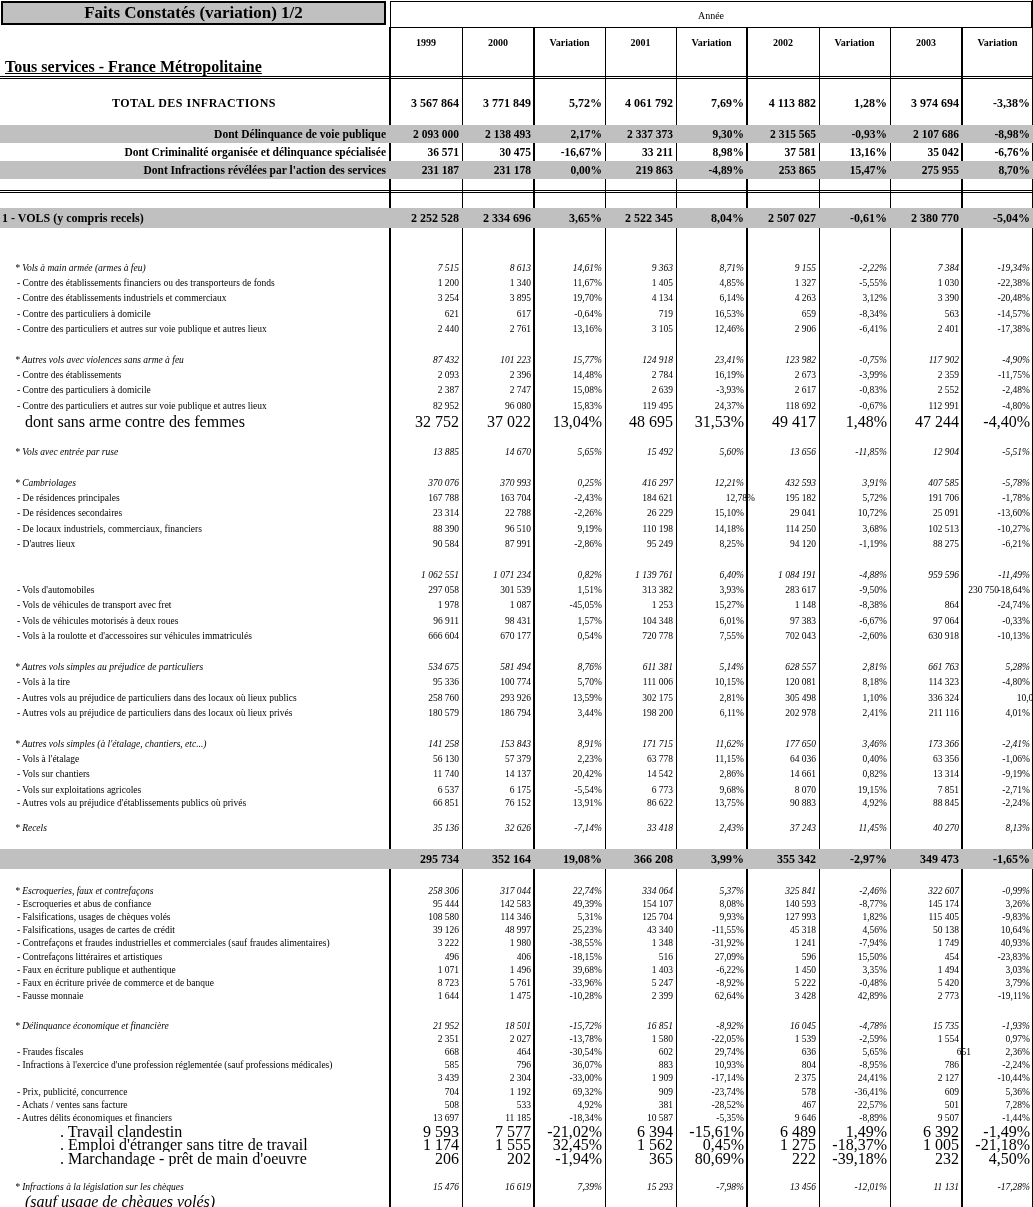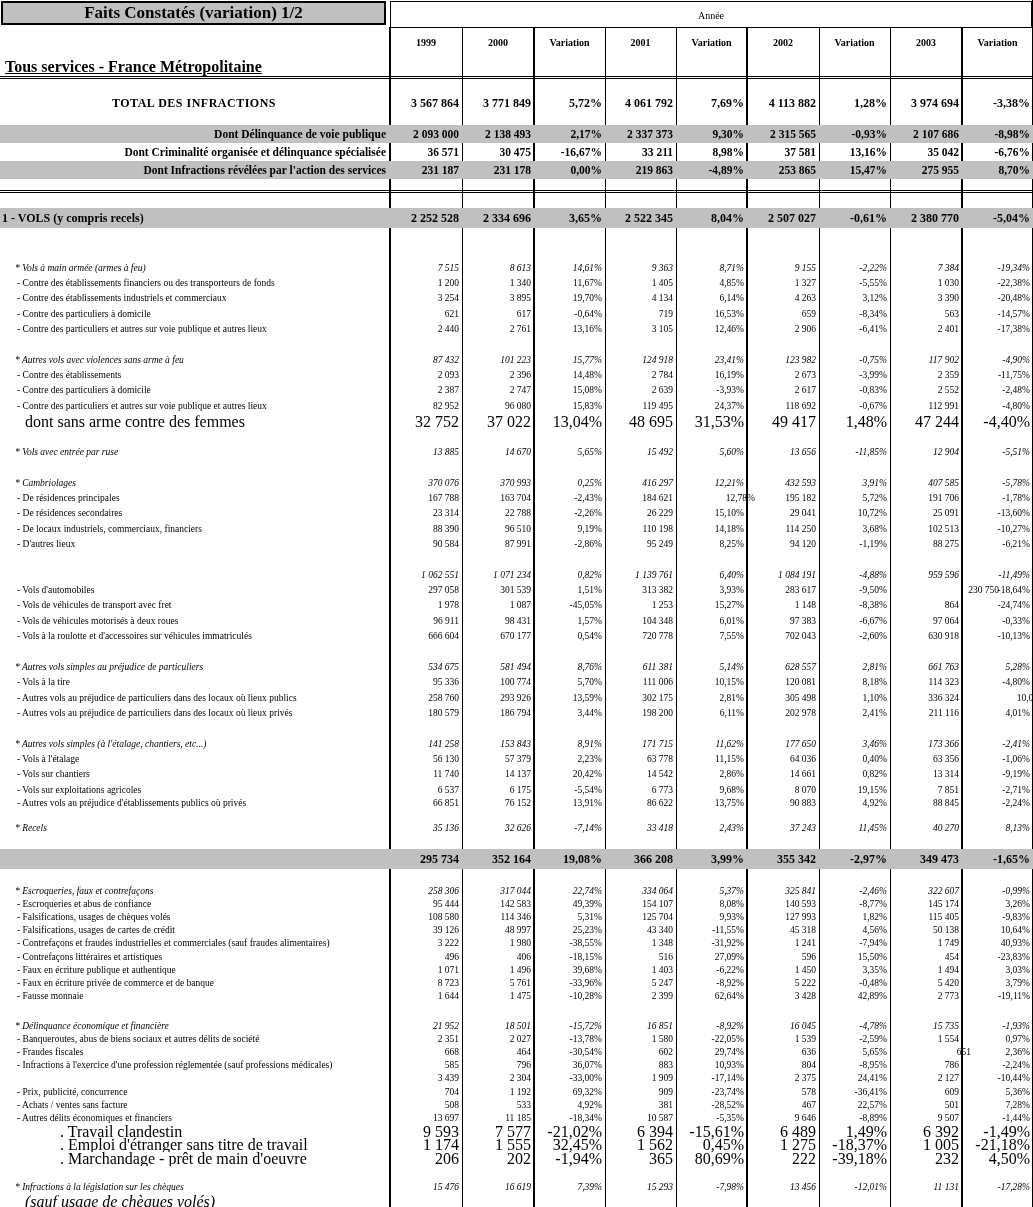--- a/index.html
+++ b/index.html
@@ -625,21 +625,20 @@
         <div class="num" style="left: 462px; width: 72px;">18 501</div>
         <div class="num" style="left: 534px; width: 71px;">-15,72%</div>
         <div class="num" style="left: 605px; width: 71px;">16 851</div>
         <div class="num" style="left: 676px; width: 71px;">-8,92%</div>
         <div class="num" style="left: 747px; width: 72px;">16 045</div>
         <div class="num" style="left: 819px; width: 71px;">-4,78%</div>
         <div class="num" style="left: 890px; width: 72px;">15 735</div>
         <div class="num" style="left: 962px; width: 71px;">-1,93%</div>
       </div>
       <div class="row r-sub" style="top: 1032px; height: 15px; line-height: 15px;">
-        <div class="lbl"> - Banqueroutes, abus de biens sociaux et autres délits de société</div>
         <div class="num" style="left: 390px; width: 72px;">2 351</div>
         <div class="num" style="left: 462px; width: 72px;">2 027</div>
         <div class="num" style="left: 534px; width: 71px;">-13,78%</div>
         <div class="num" style="left: 605px; width: 71px;">1 580</div>
         <div class="num" style="left: 676px; width: 71px;">-22,05%</div>
         <div class="num" style="left: 747px; width: 72px;">1 539</div>
         <div class="num" style="left: 819px; width: 71px;">-2,59%</div>
         <div class="num" style="left: 890px; width: 72px;">1 554</div>
         <div class="num" style="left: 962px; width: 71px;">0,97%</div>
       </div>

